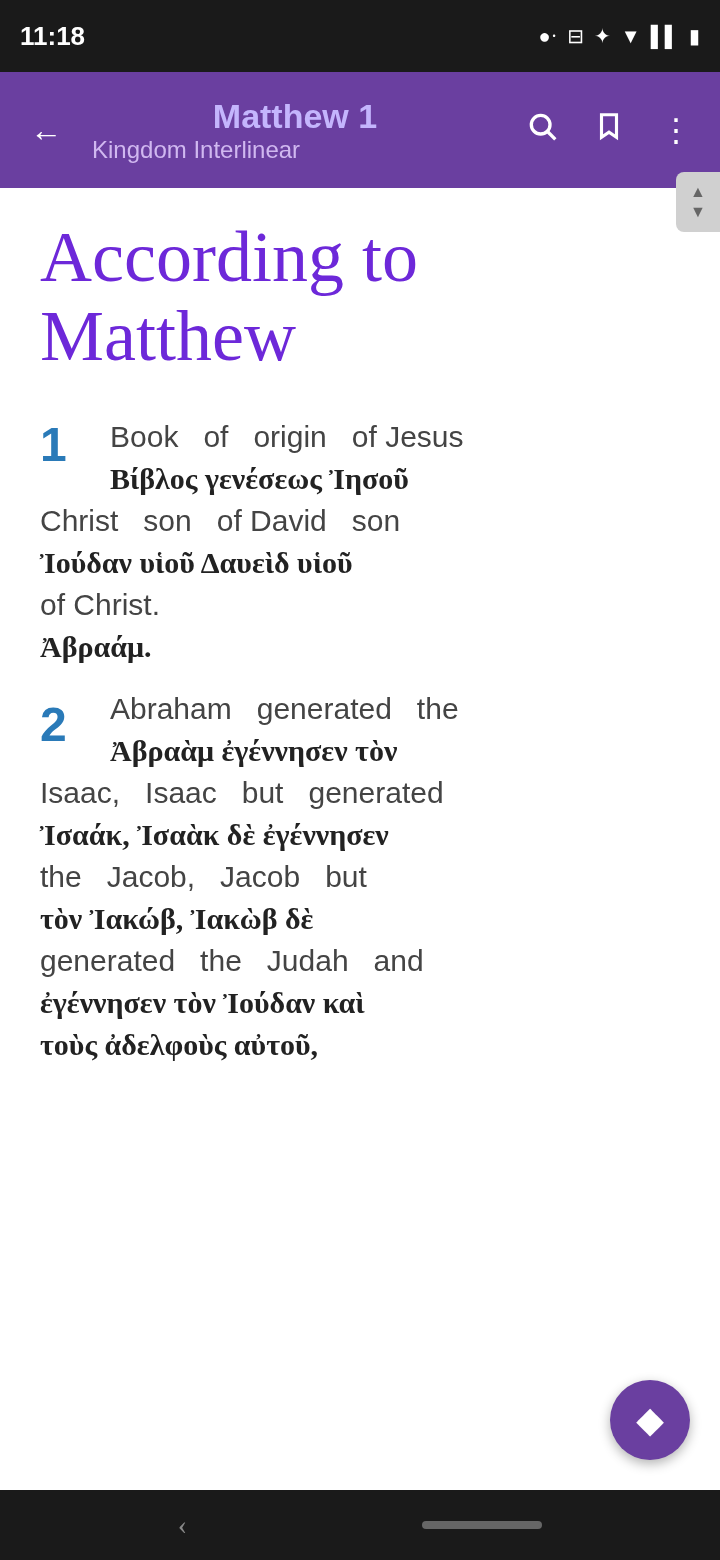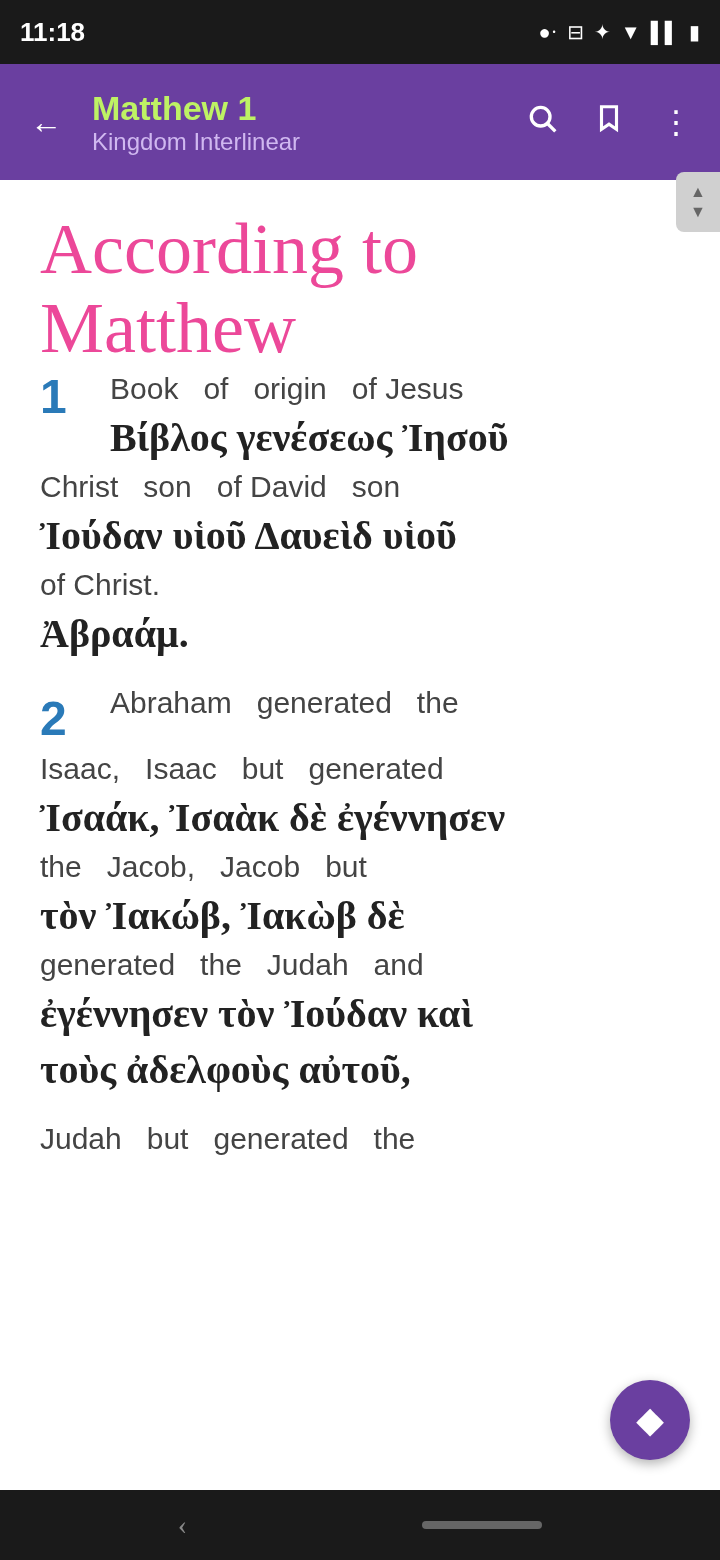--- a/index.html
+++ b/index.html
@@ -10,21 +10,21 @@
       height: 1560px;
       font-family: 'Georgia', serif;
       background: #fff;
       overflow: hidden;
       position: relative;
     }
 
     
     .status-bar {
       background: #1a1a1a;
-      height: 64px;
+      height: 72px;
       display: flex;
       align-items: center;
       justify-content: space-between;
       padding: 0 20px;
       color: #fff;
     }
     .status-time {
       font-size: 26px;
       font-weight: bold;
       font-family: Arial, sans-serif;
@@ -48,24 +48,25 @@
     .app-bar-back {
       color: #fff;
       font-size: 32px;
       cursor: pointer;
       padding: 10px;
     }
     .app-bar-titles {
       flex: 1;
     }
     .app-bar-title {
-      color: #bef264;
+      color: #c4b5fd;
       font-size: 34px;
       font-weight: bold;
       font-family: Arial, sans-serif;
+      text-align: center;
     }
     .app-bar-subtitle {
       color: #d0b8f0;
       font-size: 24px;
       font-family: Arial, sans-serif;
     }
     .app-bar-actions {
       display: flex;
       gap: 20px;
       align-items: center;
@@ -102,23 +103,24 @@
     
     .content {
       background: #fff;
       padding: 30px 40px 20px 40px;
       height: calc(1560px - 56px - 116px - 70px);
       overflow: hidden;
     }
 
     .book-title {
       font-size: 72px;
-      color: #ec4899;
+      color: #6d28d9;
       font-weight: normal;
       line-height: 1.1;
+      margin-bottom: 40px;
       font-family: 'Georgia', serif;
     }
 
     .verse-block {
       margin-bottom: 20px;
     }
 
     .verse-row {
       display: flex;
       align-items: flex-start;
@@ -140,21 +142,21 @@
 
     .english-line {
       font-size: 30px;
       color: #444;
       text-align: justify;
       line-height: 1.4;
       font-family: Arial, sans-serif;
     }
 
     .greek-line {
-      font-size: 40px;
+      font-size: 30px;
       color: #222;
       font-weight: bold;
       text-align: left;
       line-height: 1.4;
       font-family: 'Georgia', serif;
     }
 
     .continuation {
       padding-left: 0;
     }
@@ -272,38 +274,34 @@
       <div class="english-line">of Christ.</div>
       <div class="greek-line">Ἀβραάμ.</div>
     </div>
   </div>
 
   <div class="verse-block">
     <div class="verse-row">
       <div class="verse-num" style="padding-top:8px;">2</div>
       <div class="verse-text-block">
         <div class="english-line">Abraham &nbsp; generated &nbsp; the</div>
+        <div class="greek-line">Ἀβραὰμ ἐγέννησεν τὸν</div>
       </div>
     </div>
     <div class="continuation">
       <div class="english-line">Isaac, &nbsp; Isaac &nbsp; but &nbsp; generated</div>
       <div class="greek-line">Ἰσαάκ, Ἰσαὰκ δὲ ἐγέννησεν</div>
       <div class="english-line">the &nbsp; Jacob, &nbsp; Jacob &nbsp; but</div>
       <div class="greek-line">τὸν Ἰακώβ, Ἰακὼβ δὲ</div>
       <div class="english-line">generated &nbsp; the &nbsp; Judah &nbsp; and</div>
       <div class="greek-line">ἐγέννησεν τὸν Ἰούδαν καὶ</div>
       <div class="greek-line">τοὺς ἀδελφοὺς αὐτοῦ,</div>
     </div>
   </div>
 
-  <div class="verse-block">
-    <div class="continuation">
-      <div class="english-line">Judah &nbsp; but &nbsp; generated &nbsp; the</div>
-    </div>
-  </div>
 
 </div>
 
 <div class="fab">
   <span class="fab-icon">◆</span>
 </div>
 
 <div class="bottom-bar">
   <span class="bottom-btn">‹</span>
   <div class="bottom-home"></div>

